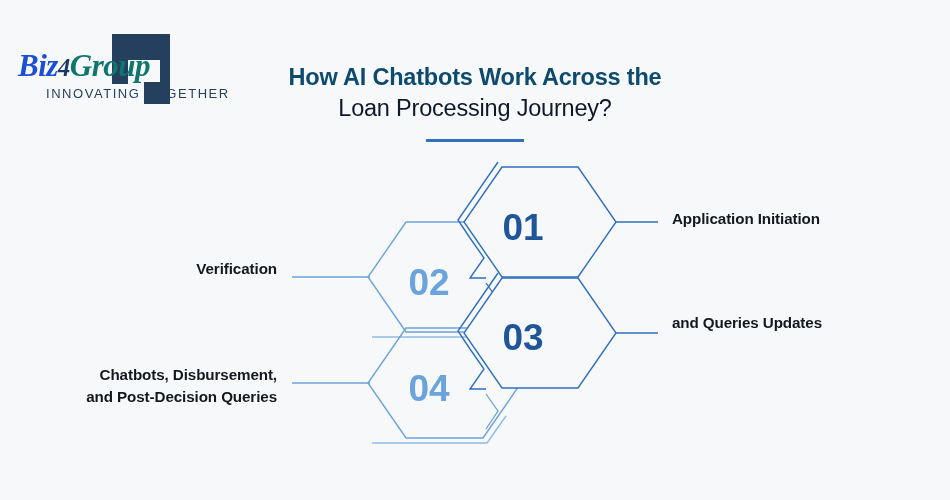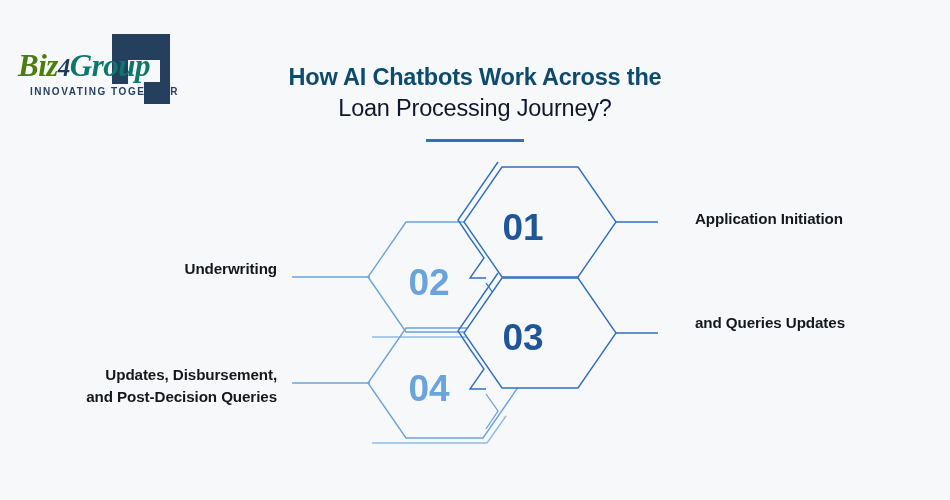--- a/index.html
+++ b/index.html
@@ -59,29 +59,29 @@
     left: 0;
     top: 18px;
     font-family: "Liberation Serif", serif;
     font-style: italic;
     font-weight: bold;
     font-size: 31px;
     letter-spacing: -0.5px;
     white-space: nowrap;
     z-index: 3;
   }
-  .logo-biz { color: #4d7c0f; }
+  .logo-biz { color: #1d4ed8; }
   .logo-4 { color: #1c3a5e; font-size: 25px; }
   .logo-group { color: #0f766e; }
   .logo-tag {
     position: absolute;
-    left: 12px;
+    left: 28px;
     top: 56px;
-    font-size: 10px;
-    font-weight: bold;
+    font-size: 13px;
+    font-weight: normal;
     letter-spacing: 1.55px;
     color: #253f5e;
     white-space: nowrap;
     z-index: 3;
   }
 
   
   .title-block {
     position: absolute;
     left: 225px;
@@ -123,21 +123,21 @@
   .side-label {
     position: absolute;
     font-size: 15.2px;
     font-weight: bold;
     color: #14181d;
     line-height: 1.47;
     letter-spacing: -0.1px;
     white-space: nowrap;
   }
   .side-label.left  { text-align: right; }
-  .side-label.right { text-align: left; margin-left: 23px; }
+  .side-label.right { text-align: left; }
 
   .lbl-1 { left: 672px; top: 208px; }
   .lbl-2 { right: 673px; top: 258px; }
   .lbl-3 { left: 672px; top: 312px; }
   .lbl-4 { right: 673px; top: 364px; }
 </style>
 </head>
 <body>
 
 <div class="logo">
@@ -191,23 +191,23 @@
   <text x="523" y="350" font-family="Liberation Sans, sans-serif" font-size="37" font-weight="bold" fill="#1f5699" text-anchor="middle">03</text>
 
   <text x="429" y="401" font-family="Liberation Sans, sans-serif" font-size="37" font-weight="bold" fill="#6ba3dd" text-anchor="middle">04</text>
 </svg>
 
 <div class="side-label right lbl-1">
   <div>Application Initiation</div>
 </div>
 
 <div class="side-label left lbl-2">
-  <div>Underwriting</div>
+  <div>Verification</div>
 </div>
 
 <div class="side-label right lbl-3">
   <div>and Queries Updates</div>
 </div>
 
 <div class="side-label left lbl-4">
-  <div>Updates, Disbursement,</div>
+  <div>Chatbots, Disbursement,</div>
   <div>and Post-Decision Queries</div>
 </div>
 
 </body></html>

